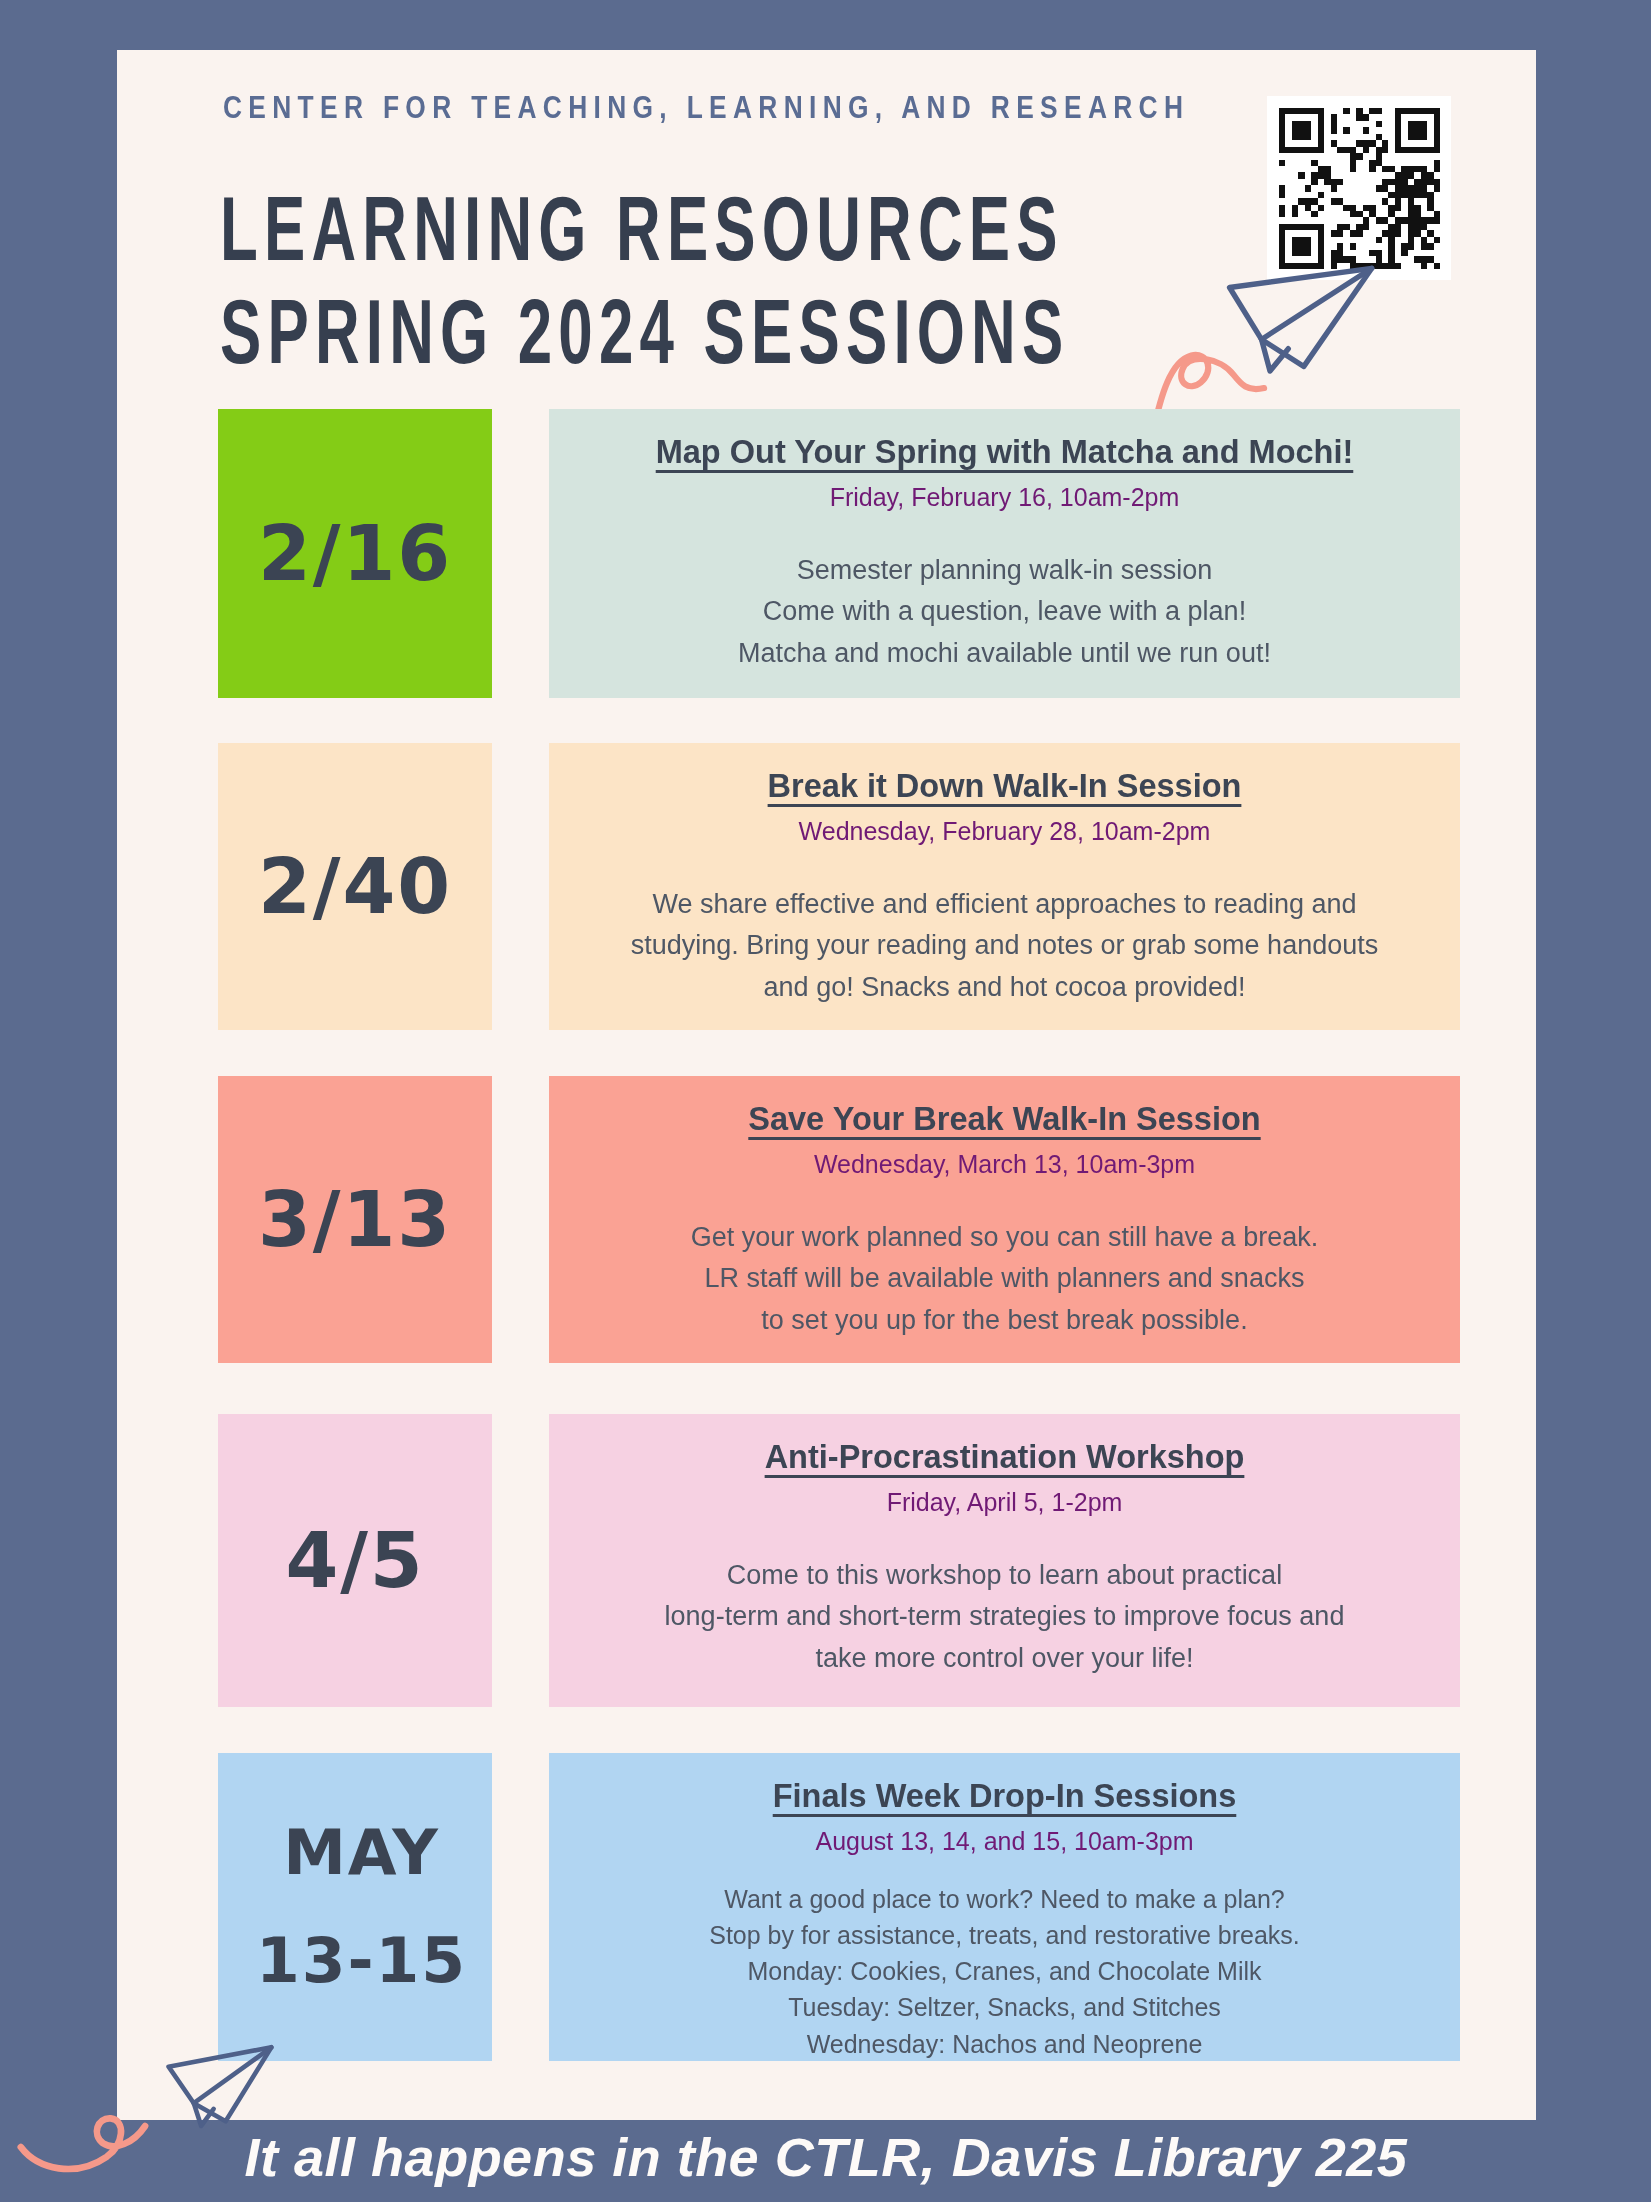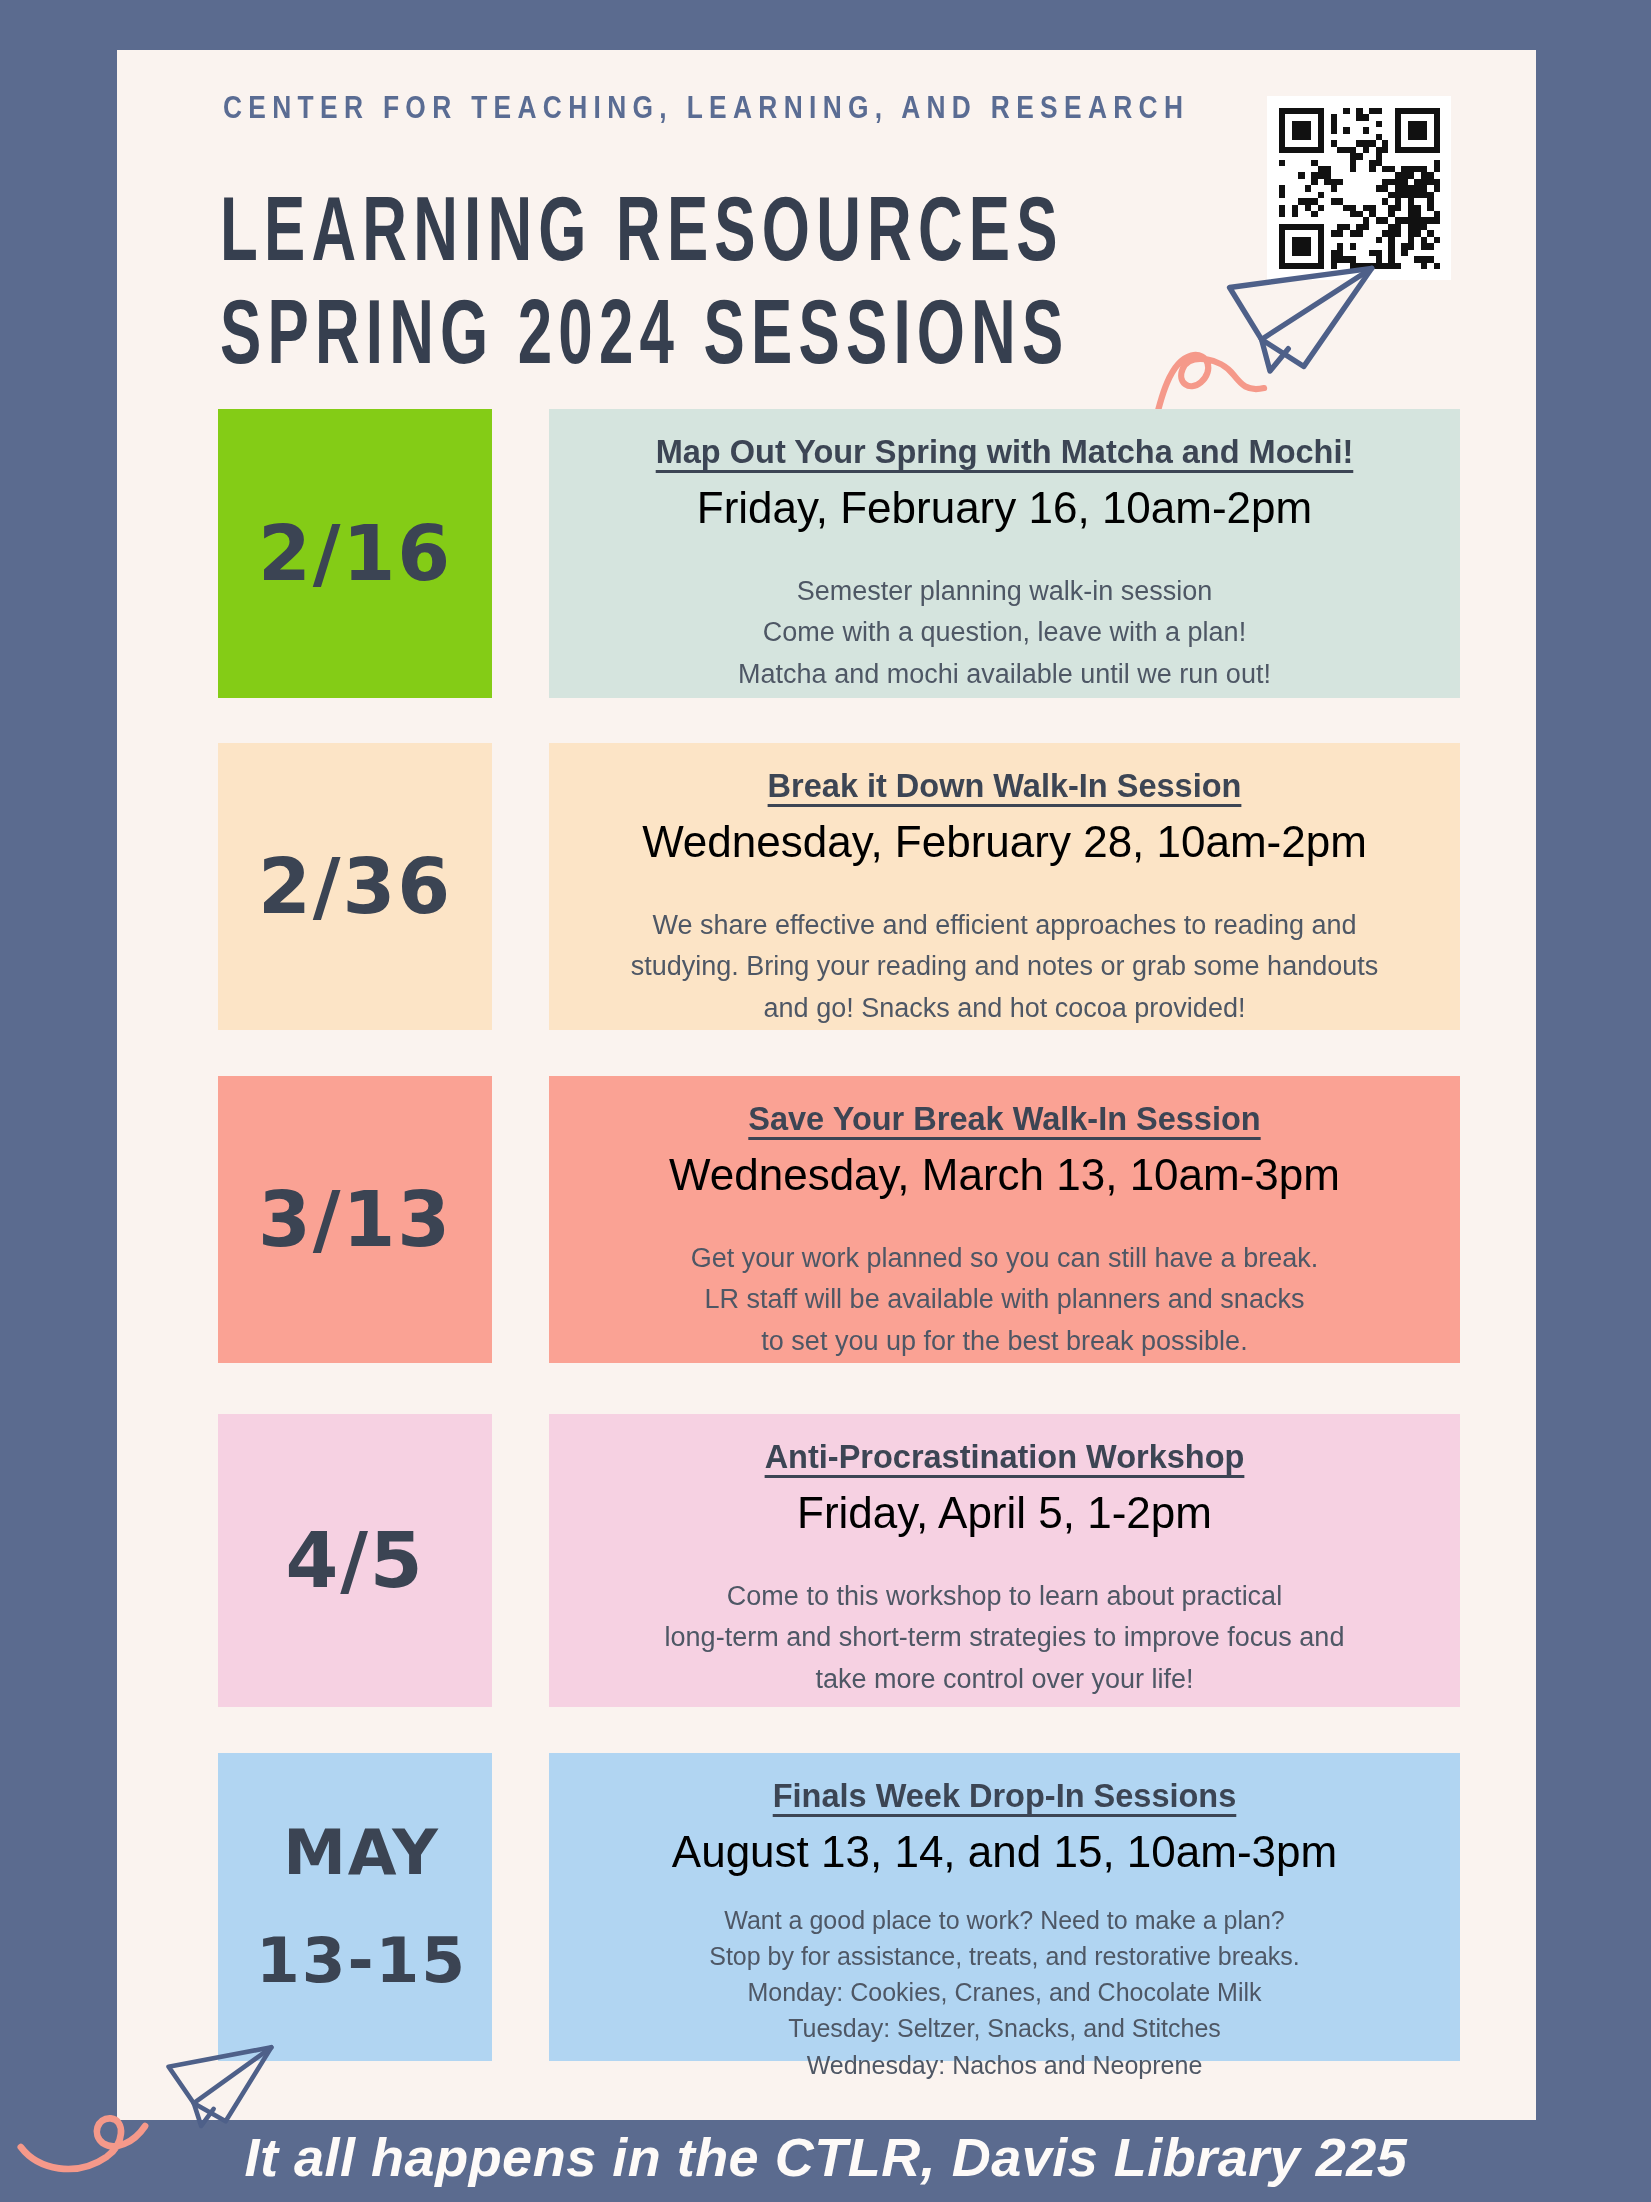--- a/index.html
+++ b/index.html
@@ -53,21 +53,21 @@
   }
   .datebox.two-line{font-size:63px;line-height:1.72;}
   .panel{
     width:911px;flex:none;padding:25px 31px 19px;
     text-align:center;color:var(--body-text,#4e5765);
   }
   .p-title{
     margin:0;font-size:32.5px;font-weight:700;color:var(--panel-title,#3c4554);
     text-decoration:underline;text-decoration-thickness:2.9px;text-underline-offset:6.7px;
   }
-  .p-when{margin:11.5px 0 0;font-size:44px;font-weight:400;color:#000000;}
+  .p-when{margin:11.5px 0 0;font-size:25px;font-weight:400;color:#701a75;}
   .p-body{
     margin:38px 0 0;font-size:27px;line-height:1.55;white-space:pre-line;
   }
   .row:nth-child(5) .p-body{margin-top:25px;font-size:25px;line-height:1.45;}
   
   .footer-text{
     position:absolute;left:0;top:2126px;width:1652px;text-align:center;
     font-size:54px;font-weight:800;font-style:italic;
     color:var(--footer-text,#fdfaf8);letter-spacing:0.5px;
   }
@@ -306,21 +306,21 @@
     <div class="panel" style="background: rgb(213, 228, 222);">
       <h3 class="p-title">Map Out Your Spring with Matcha and Mochi!</h3>
       <p class="p-when">Friday, February 16, 10am-2pm</p>
       <p class="p-body">Semester planning walk-in session
 Come with a question, leave with a plan!
 Matcha and mochi available until we run out!</p>
     </div>
   </section>
 
   <section class="row">
-    <div class="datebox" style="background: rgb(252, 228, 198);">2/36</div>
+    <div class="datebox" style="background: rgb(252, 228, 198);">2/40</div>
     <div class="panel" style="background: rgb(252, 228, 198);">
       <h3 class="p-title">Break it Down Walk-In Session</h3>
       <p class="p-when">Wednesday, February 28, 10am-2pm</p>
       <p class="p-body">We share effective and efficient approaches to reading and
 studying. Bring your reading and notes or grab some handouts
 and go! Snacks and hot cocoa provided!</p>
     </div>
   </section>
 
   <section class="row">

